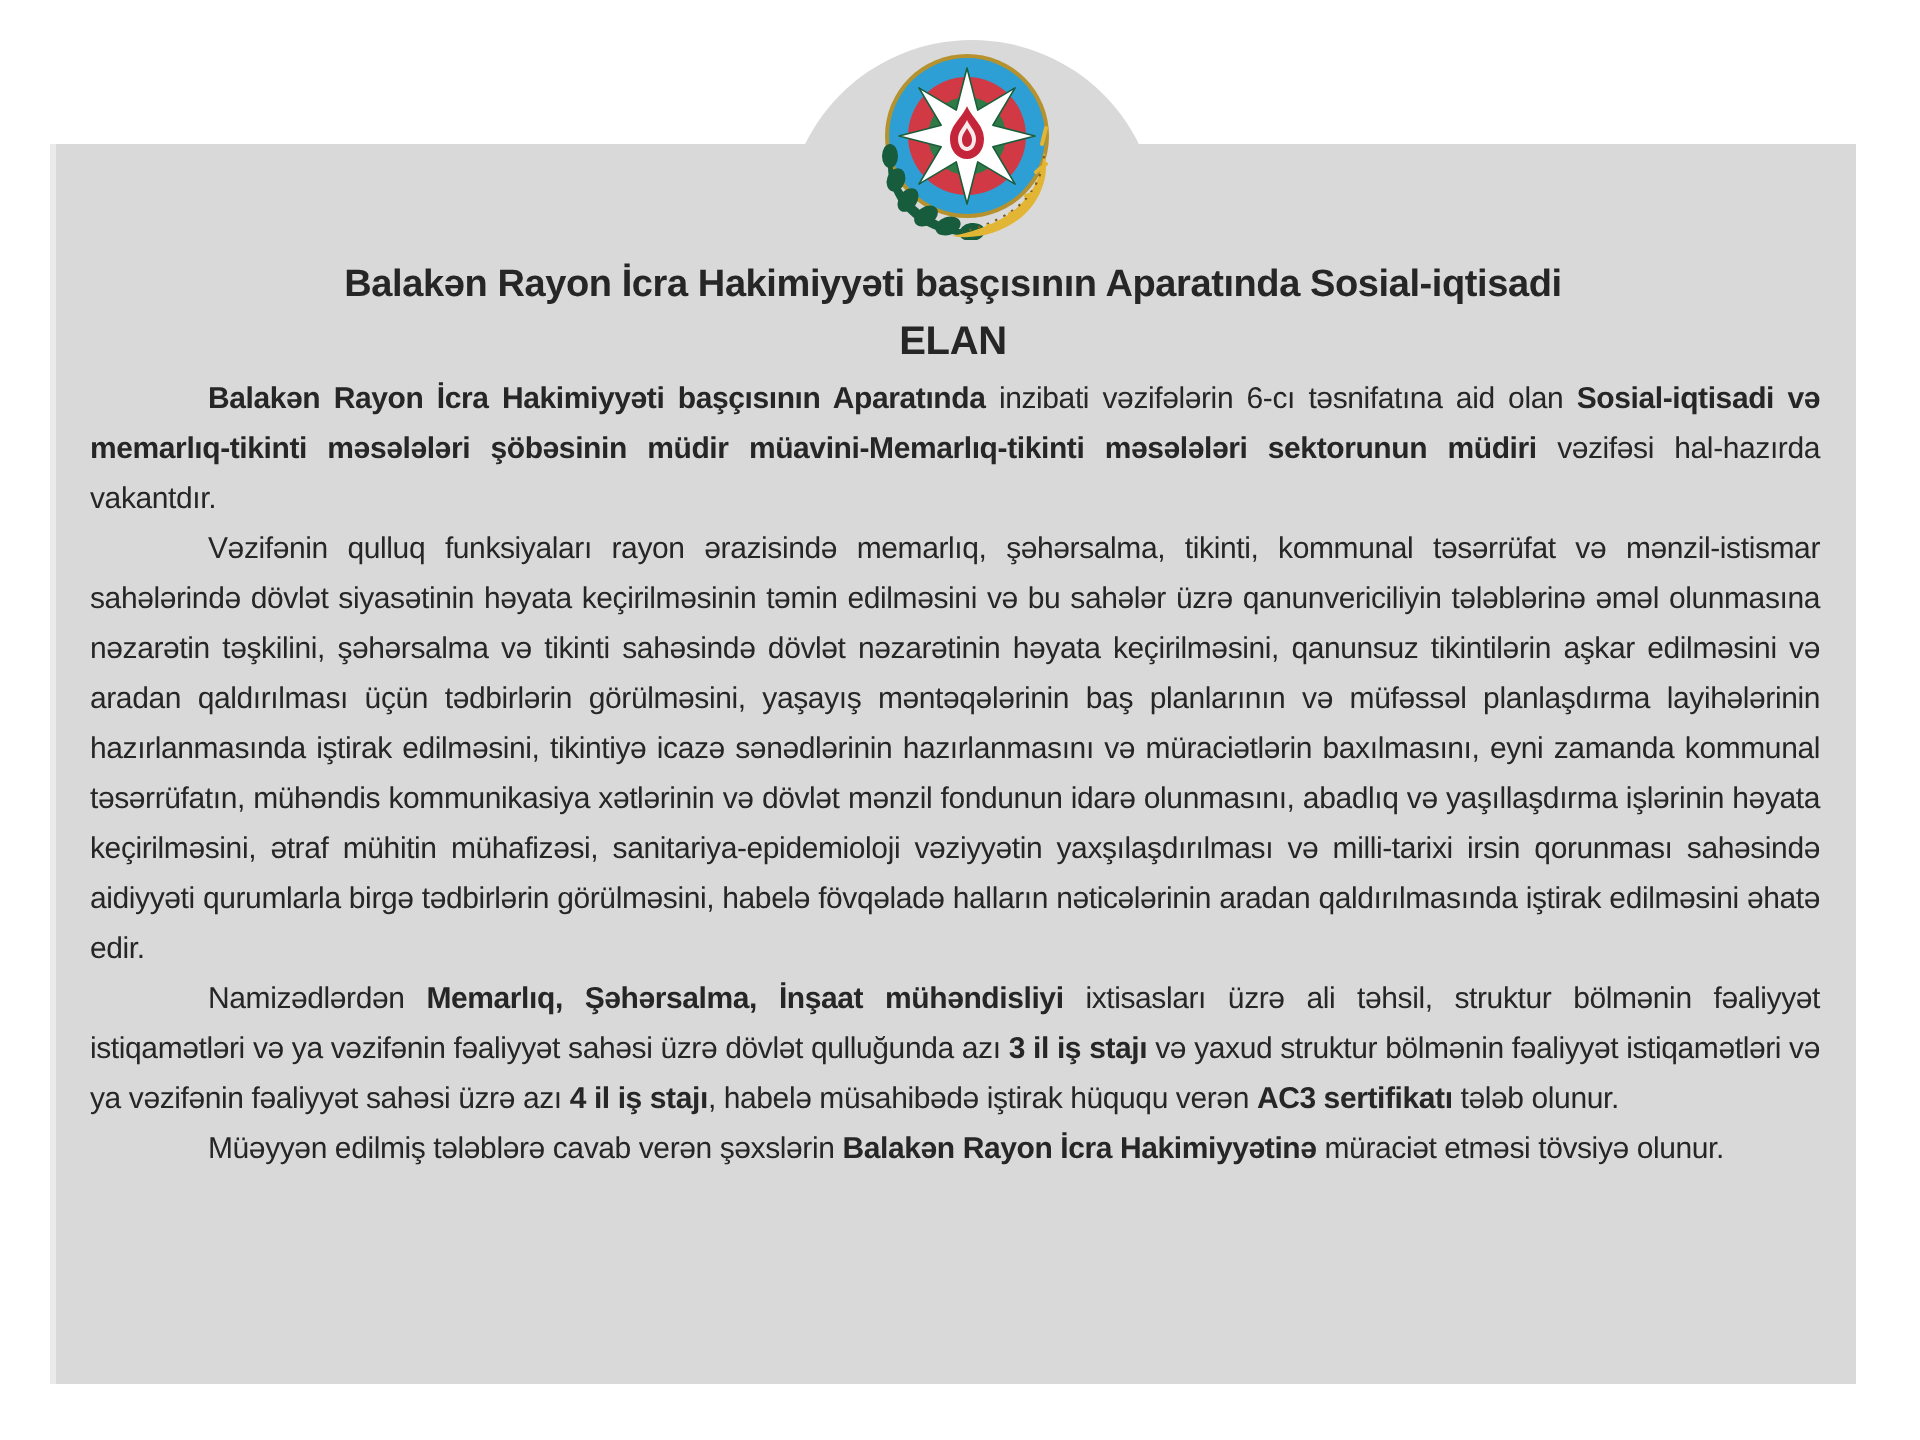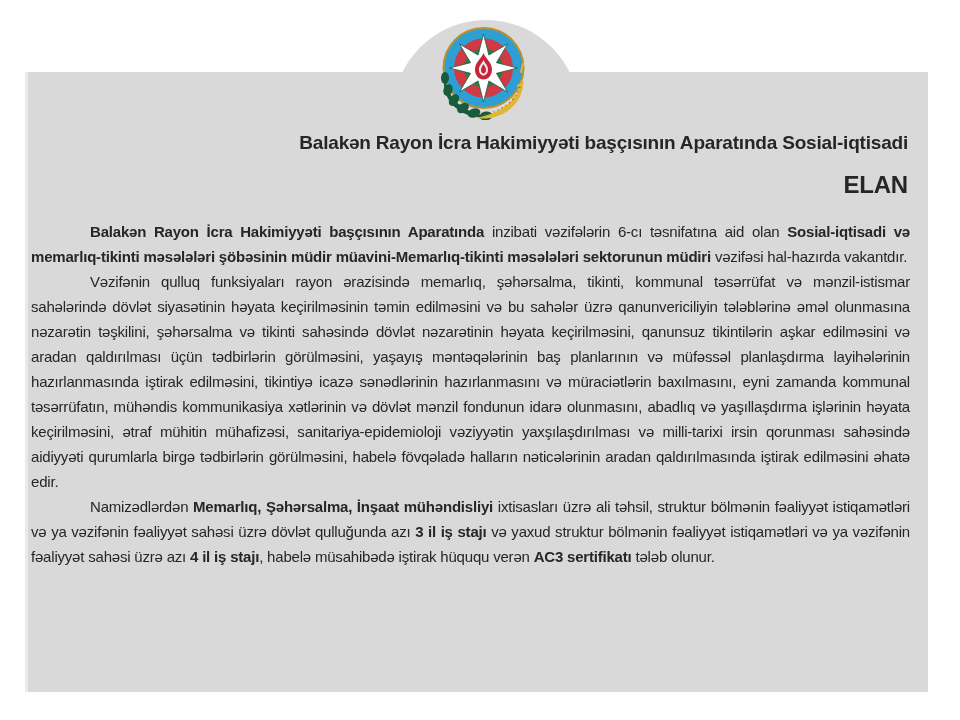--- a/index.html
+++ b/index.html
@@ -14,27 +14,27 @@
     border-radius:50%;background:var(--c-panel_bg,#d9d9d9);
   }
   .panel{
     position:absolute;left:25px;top:72px;width:903px;height:620px;
     background:var(--c-panel_bg,#d9d9d9);
     box-shadow:inset 3px 0 0 rgba(255,255,255,0.45);
     overflow:hidden;
   }
   .emblem{position:absolute;left:433px;top:20px;width:101px;height:100px;}
   .title-block{
-    margin:57px 20px 0 20px;text-align:right;font-weight:bold;
+    margin:57px 20px 0 20px;text-align:center;font-weight:bold;
     font-size:19px;line-height:28px;letter-spacing:-0.2px;
   }
   .title-line{white-space:nowrap;}
-  .title-heading{font-size:24px;line-height:28px;margin-top:14px;}
+  .title-heading{font-size:20px;line-height:28px;}
   .body-text{
-    margin-top:20px;padding:0 18px 0 6px;
+    margin-top:2px;padding:0 18px 0 20px;
     font-size:15px;line-height:25px;letter-spacing:-0.2px;
     text-align:justify;
   }
   .body-text p{margin:0;text-indent:59px;}
   .body-text b{font-weight:bold;}
 </style>
 </head>
 <body>
 
 <div class="page">
@@ -43,20 +43,21 @@
 
   <div class="panel">
     <div class="title-block">
       <div class="title-line">Balakən Rayon İcra Hakimiyyəti başçısının Aparatında Sosial-iqtisadi</div>
       <div class="title-heading">ELAN</div>
     </div>
     <div class="body-text">
         <p><b>Balakən Rayon İcra Hakimiyyəti başçısının Aparatında </b><span>inzibati vəzifələrin 6-cı təsnifatına aid olan </span><b>Sosial-iqtisadi və memarlıq-tikinti məsələləri şöbəsinin müdir müavini-Memarlıq-tikinti məsələləri sektorunun müdiri </b><span>vəzifəsi hal-hazırda vakantdır.</span></p>
         <p><span>Vəzifənin qulluq funksiyaları rayon ərazisində memarlıq, şəhərsalma, tikinti, kommunal təsərrüfat və mənzil-istismar sahələrində dövlət siyasətinin həyata keçirilməsinin təmin edilməsini və bu sahələr üzrə qanunvericiliyin tələblərinə əməl olunmasına nəzarətin təşkilini, şəhərsalma və tikinti sahəsində dövlət nəzarətinin həyata keçirilməsini, qanunsuz tikintilərin aşkar edilməsini və aradan qaldırılması üçün tədbirlərin görülməsini, yaşayış məntəqələrinin baş planlarının və müfəssəl planlaşdırma layihələrinin hazırlanmasında iştirak edilməsini, tikintiyə icazə sənədlərinin hazırlanmasını və müraciətlərin baxılmasını, eyni zamanda kommunal təsərrüfatın, mühəndis kommunikasiya xətlərinin və dövlət mənzil fondunun idarə olunmasını, abadlıq və yaşıllaşdırma işlərinin həyata keçirilməsini, ətraf mühitin mühafizəsi, sanitariya-epidemioloji vəziyyətin yaxşılaşdırılması və milli-tarixi irsin qorunması sahəsində aidiyyəti qurumlarla birgə tədbirlərin görülməsini, habelə fövqəladə halların nəticələrinin aradan qaldırılmasında iştirak edilməsini əhatə edir.</span></p>
         <p><span>Namizədlərdən </span><b>Memarlıq, Şəhərsalma, İnşaat mühəndisliyi </b><span>ixtisasları üzrə ali təhsil, struktur bölmənin fəaliyyət istiqamətləri və ya vəzifənin fəaliyyət sahəsi üzrə dövlət qulluğunda azı </span><b>3 il iş stajı </b><span>və yaxud struktur bölmənin fəaliyyət istiqamətləri və ya vəzifənin fəaliyyət sahəsi üzrə azı </span><b>4 il iş stajı</b><span>, habelə müsahibədə iştirak hüququ verən </span><b>AC3 sertifikatı </b><span>tələb olunur.</span></p>
+        <p><span>Müəyyən edilmiş tələblərə cavab verən şəxslərin </span><b>Balakən Rayon İcra Hakimiyyətinə </b><span>müraciət etməsi tövsiyə olunur.</span></p>
       </div>
   </div>
 
   <svg class="emblem" viewBox="0 0 101 100" aria-hidden="true">
 
     <circle cx="50.5" cy="48" r="41" fill="var(--c-em_rim,#b5922e)"></circle>
     <circle cx="50.5" cy="48" r="39" fill="var(--c-em_blue,#2e9fd5)"></circle>
     <circle cx="50.5" cy="48" r="29.5" fill="var(--c-em_red,#d13a45)"></circle>
     <circle cx="50.5" cy="48" r="19.5" fill="var(--c-em_green_disc,#2f7a46)"></circle>
 

